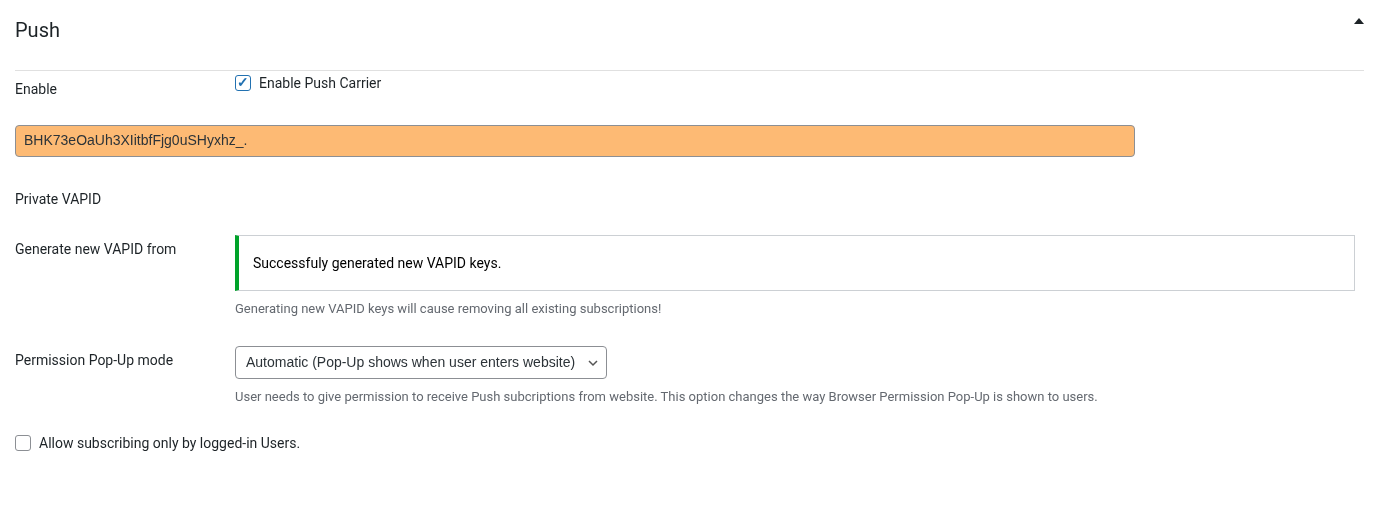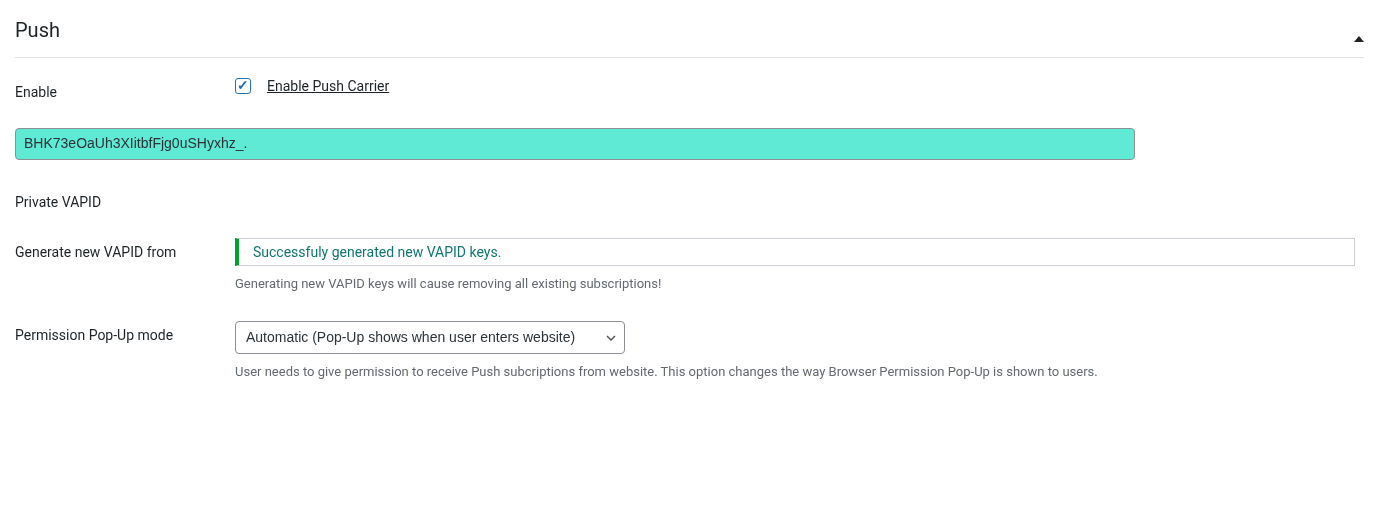--- a/index.html
+++ b/index.html
@@ -6,62 +6,61 @@
     body {
       font-family: -apple-system, BlinkMacSystemFont, "Segoe UI", Roboto, sans-serif;
       color: #1d2327;
       background: #fff;
       padding: 10px 15px;
       font-size: 14px;
     }
     .section-header {
       display: flex;
       justify-content: space-between;
-      align-items: flex-end;
-      padding: 8px 0 15px 0;
+      align-items: flex-start;
+      padding: 8px 0 28px 0;
       border-bottom: 1px solid #e0e0e0;
       cursor: pointer;
     }
     .section-title {
       font-size: 20px;
       font-weight: 400;
       color: #1d2327;
     }
     .caret-up {
       width: 0;
       height: 0;
       border-left: 5px solid transparent;
       border-right: 5px solid transparent;
       border-bottom: 6px solid #1d2327;
     }
     .form-table {
       width: 100%;
-      margin-top: 20px;
+      margin-top: 4px;
     }
     .form-row {
       display: flex;
       align-items: flex-start;
       margin-bottom: 28px;
     }
     .form-label {
       width: 220px;
       flex-shrink: 0;
       font-size: 14px;
       color: #1d2327;
       padding-top: 6px;
     }
     .form-control {
       flex: 1;
       max-width: 1120px;
     }
     .checkbox-row {
       display: flex;
       align-items: flex-start;
-      gap: 16px;
-      text-decoration: underline;
+      gap: 8px;
     }
     input[type="checkbox"] {
       width: 16px;
       height: 16px;
       border: 1px solid #8c8f94;
       border-radius: 3px;
       appearance: none;
       background: #fff;
       cursor: pointer;
       position: relative;
@@ -82,43 +81,43 @@
       font-size: 14px;
       color: #1d2327;
     }
     .text-input {
       width: 100%;
       padding: 5px 8px;
       border: 1px solid #8c8f94;
       border-radius: 4px;
       font-size: 14px;
       color: #2c3338;
-      background: #5eead4;
+      background: #fdba74;
       line-height: 1.4;
     }
     .alert-success {
       border: 1px solid #ccd0d4;
       border-left: 4px solid #00a32a;
       background: #fff;
-      padding: 5px 14px;
-      font-size: 14px;
-      color: #0f766e;
+      padding: 19px 14px;
+      font-size: 14px;
+      color: #000000;
     }
     .help-text {
       font-size: 13px;
       color: #646970;
       margin-top: 8px;
       line-height: 1.5;
     }
     .select-wrapper {
       position: relative;
       display: inline-block;
     }
     .select-input {
-      padding: 5px 48px 5px 10px;
+      padding: 5px 30px 5px 10px;
       border: 1px solid #8c8f94;
       border-radius: 4px;
       font-size: 14px;
       color: #2c3338;
       background: #fff;
       appearance: none;
       cursor: pointer;
       line-height: 1.5;
     }
     .select-chevron {
@@ -182,16 +181,20 @@
               <path d="M2 4 L6 8 L10 4" fill="none" stroke="#555" stroke-width="1.5"></path>
             </svg>
         </span>
       </div>
       <div class="help-text">User needs to give permission to receive Push subcriptions from website. This option changes the way Browser Permission Pop-Up is shown to users.</div>
     </div>
   </div>
 
   <div class="form-row">
     <div class="form-control">
+      <label class="checkbox-row">
+        <input type="checkbox" id="sub-cb" style="">
+        <span class="checkbox-label">Allow subscribing only by logged-in Users.</span>
+      </label>
     </div>
   </div>
 
 </div>
 
 </body></html>

